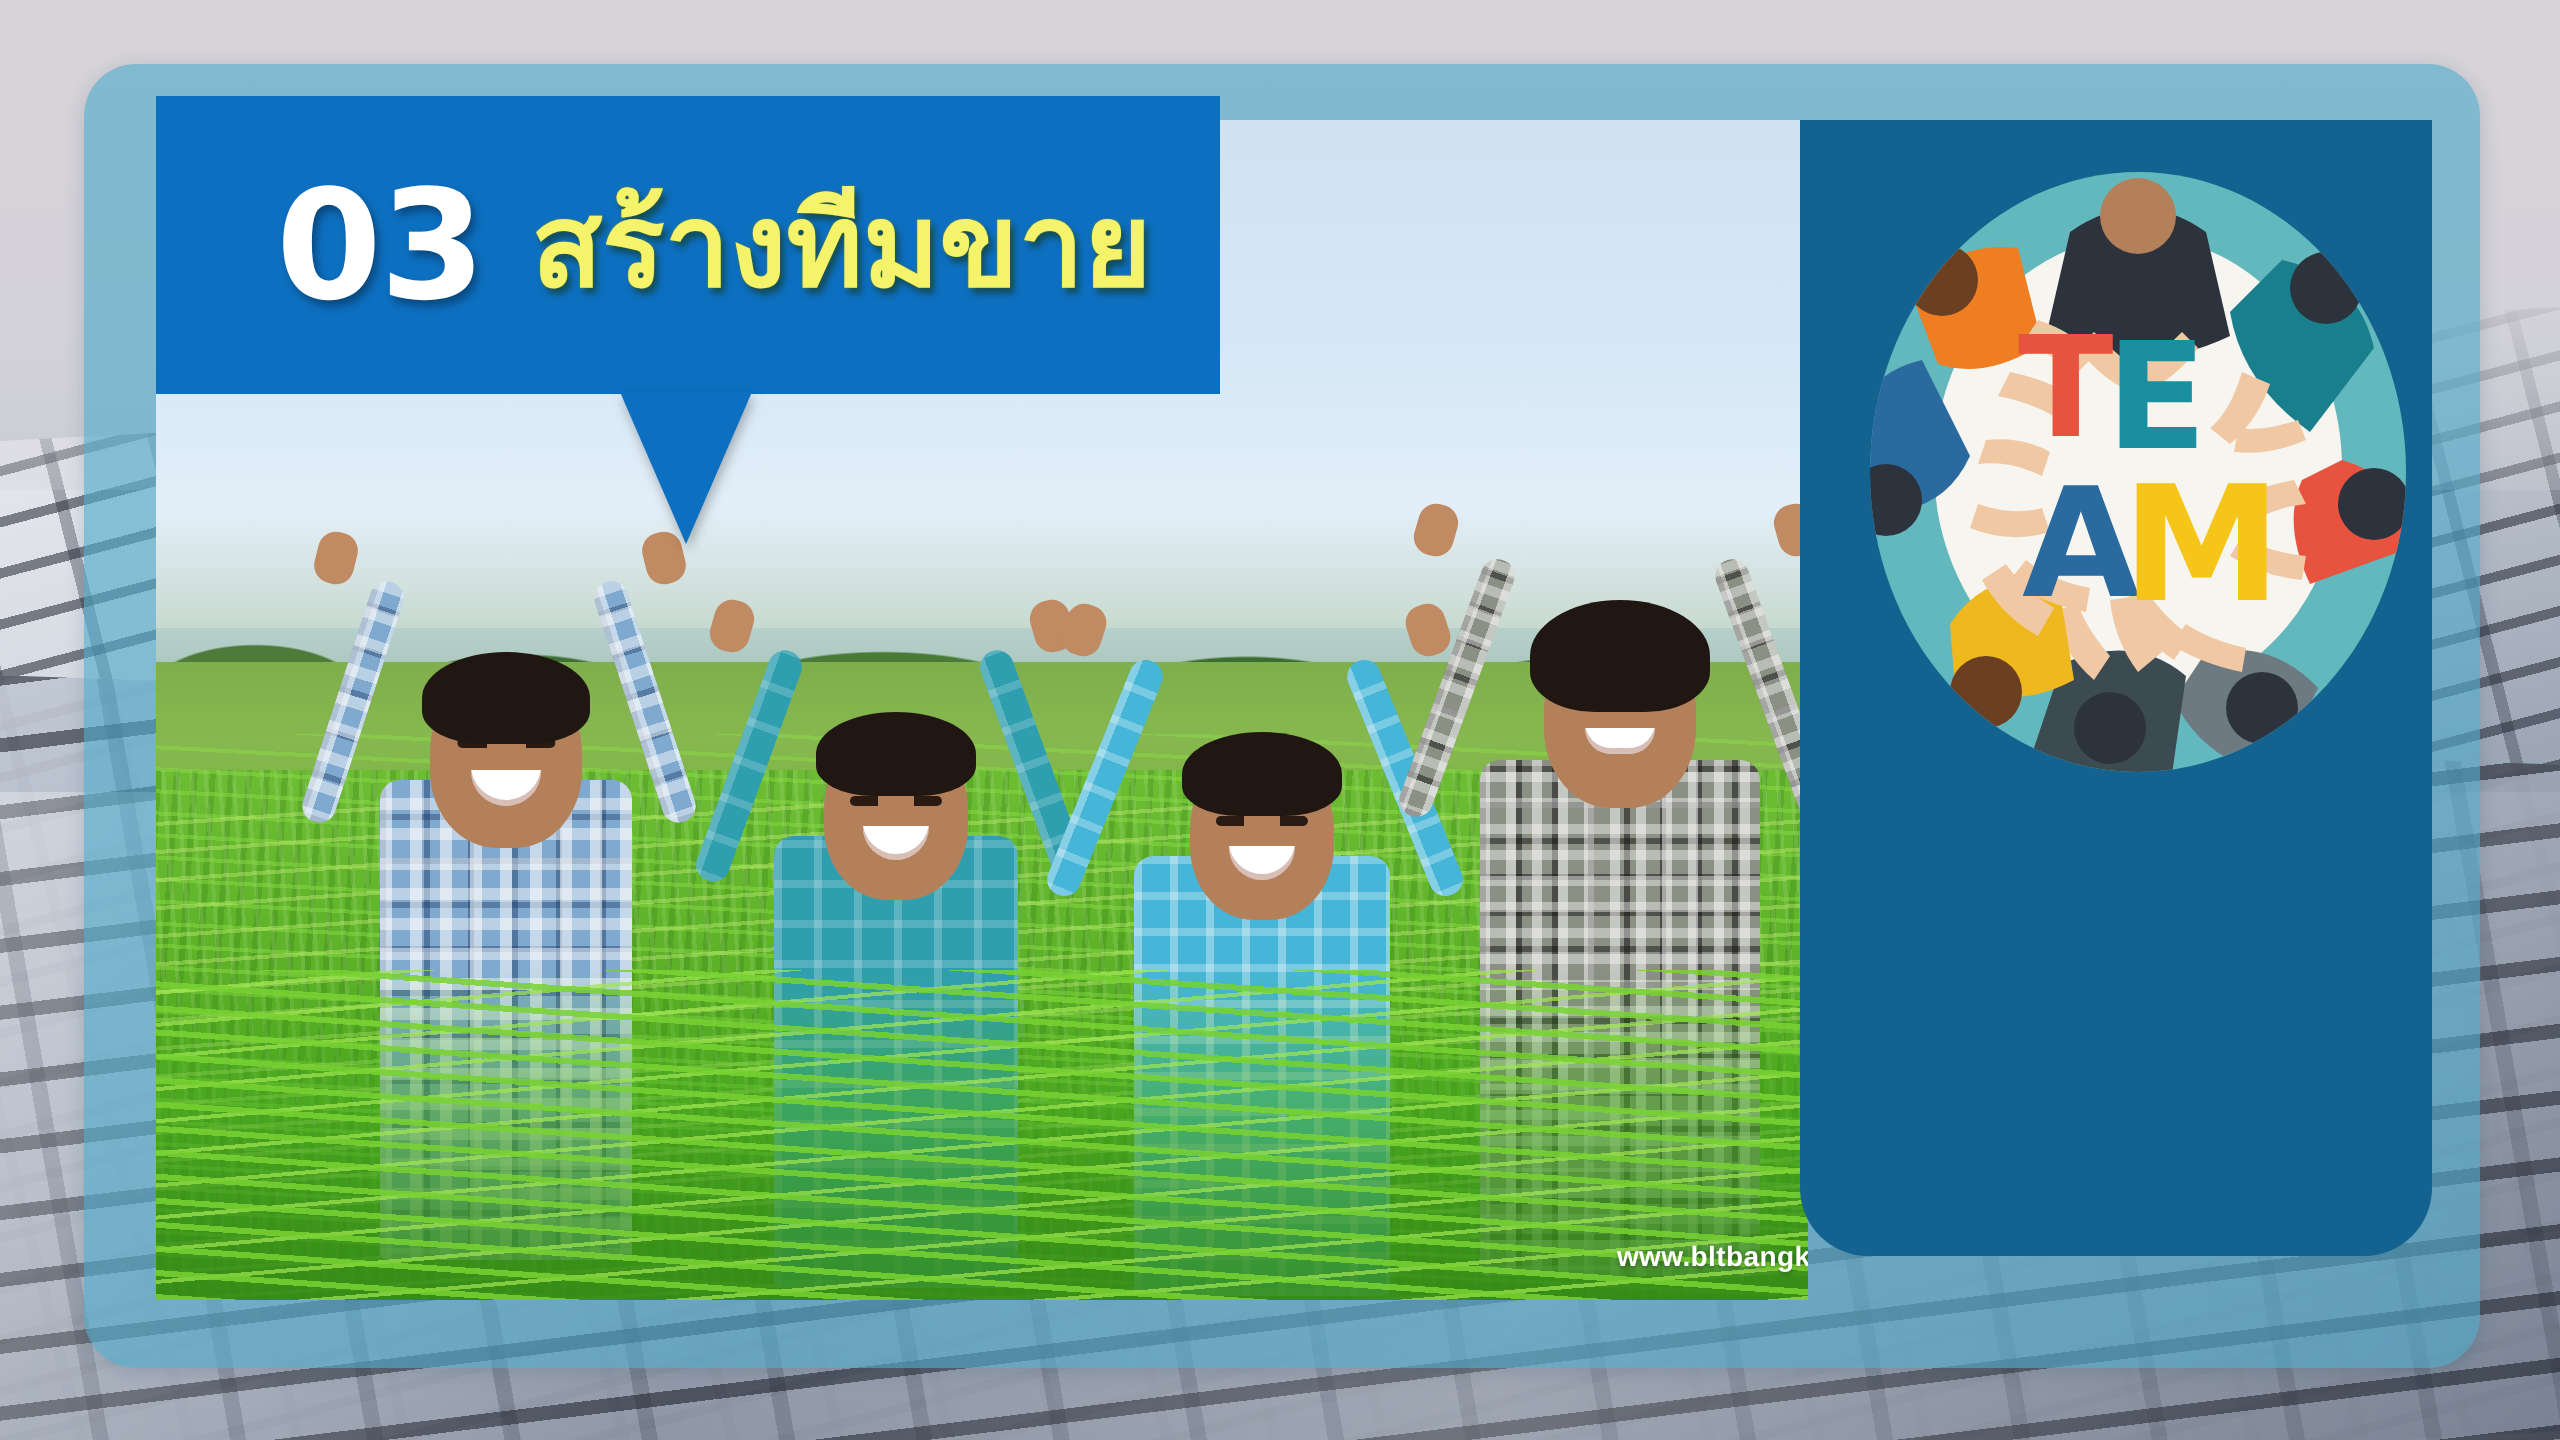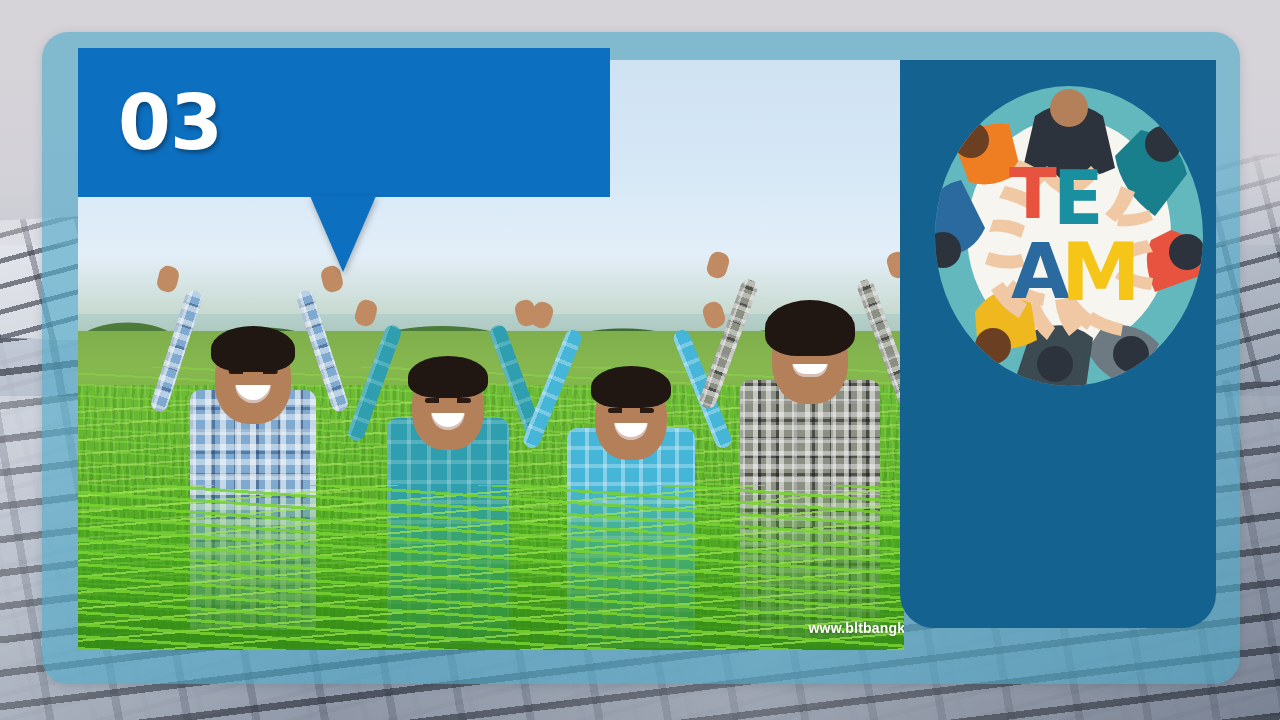--- a/index.html
+++ b/index.html
@@ -99,21 +99,21 @@
 
   
   .panel{position:absolute;left:900px;top:60px;width:316px;height:568px;
       background:#13628f;border-radius:0 0 34px 34px;z-index:20;}
 
   
   .team-wrap{position:absolute;left:935px;top:82px;width:268px;height:308px;z-index:21;}
 
   
   .banner{position:absolute;left:78px;top:48px;width:532px;height:149px;background:#0d6fc0;z-index:30;}
-  .banner-inner{display:flex;align-items:center;height:100%;padding-left:40px;box-sizing:border-box;}
+  .banner-inner{display:flex;align-items:center;height:100%;padding-left:60px;box-sizing:border-box;}
   .num{color:#fff;font-size:76px;font-weight:700;line-height:1;letter-spacing:-1px;
       text-shadow:2px 3px 4px rgba(0,0,0,.35);font-family:"DejaVu Sans","Liberation Sans",sans-serif;}
   .thai{color:#f4f36a;font-size:58px;font-weight:700;line-height:1;margin-left:24px;
       text-shadow:2px 3px 3px rgba(20,50,10,.55), 0 0 1px #8d9e2a;
       font-family:"DejaVu Sans","Liberation Sans",sans-serif;}
   .pointer{position:absolute;left:310px;top:196px;width:0;height:0;z-index:30;
       border-left:33px solid transparent;border-right:33px solid transparent;
       border-top:76px solid #0d6fc0;filter:drop-shadow(1px 3px 3px rgba(0,0,0,.28));}
 </style>
 </head>
@@ -260,17 +260,18 @@
         <text x="118" y="142" font-family="DejaVu Sans, Liberation Sans, sans-serif" font-size="74" font-weight="700" fill="#1a8fa0">E</text>
         <text x="76" y="216" font-family="DejaVu Sans, Liberation Sans, sans-serif" font-size="76" font-weight="700" fill="#2b6a9e">A</text>
         <text x="126" y="218" font-family="DejaVu Sans, Liberation Sans, sans-serif" font-size="80" font-weight="700" fill="#f5c518">M</text>
       </g>
     </svg>
   </div>
 
   <div class="banner">
     <div class="banner-inner">
       <span class="num">03</span>
+      <span class="thai">สร้างทีมขาย</span>
     </div>
   </div>
   <div class="pointer"></div>
 
 </div>
 
 </body></html>

